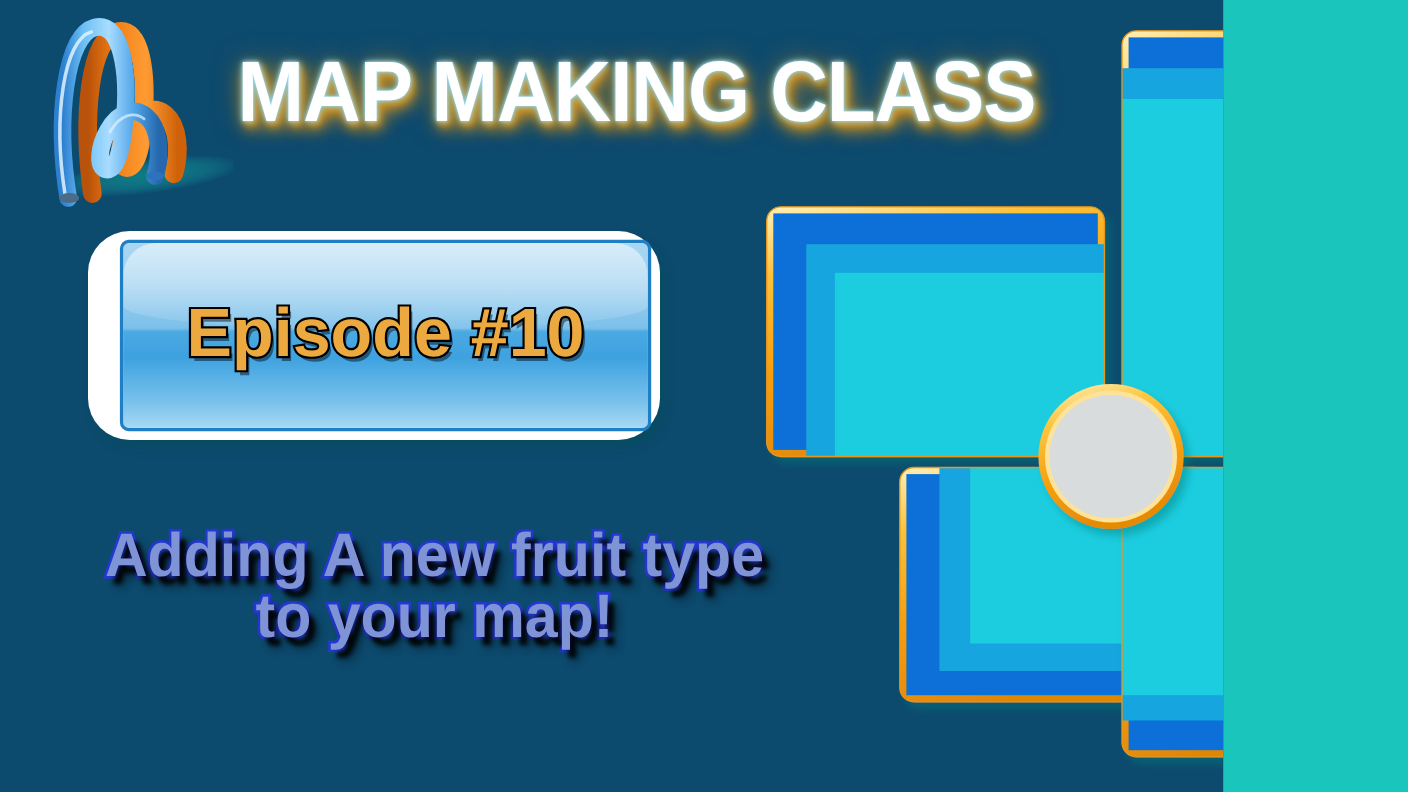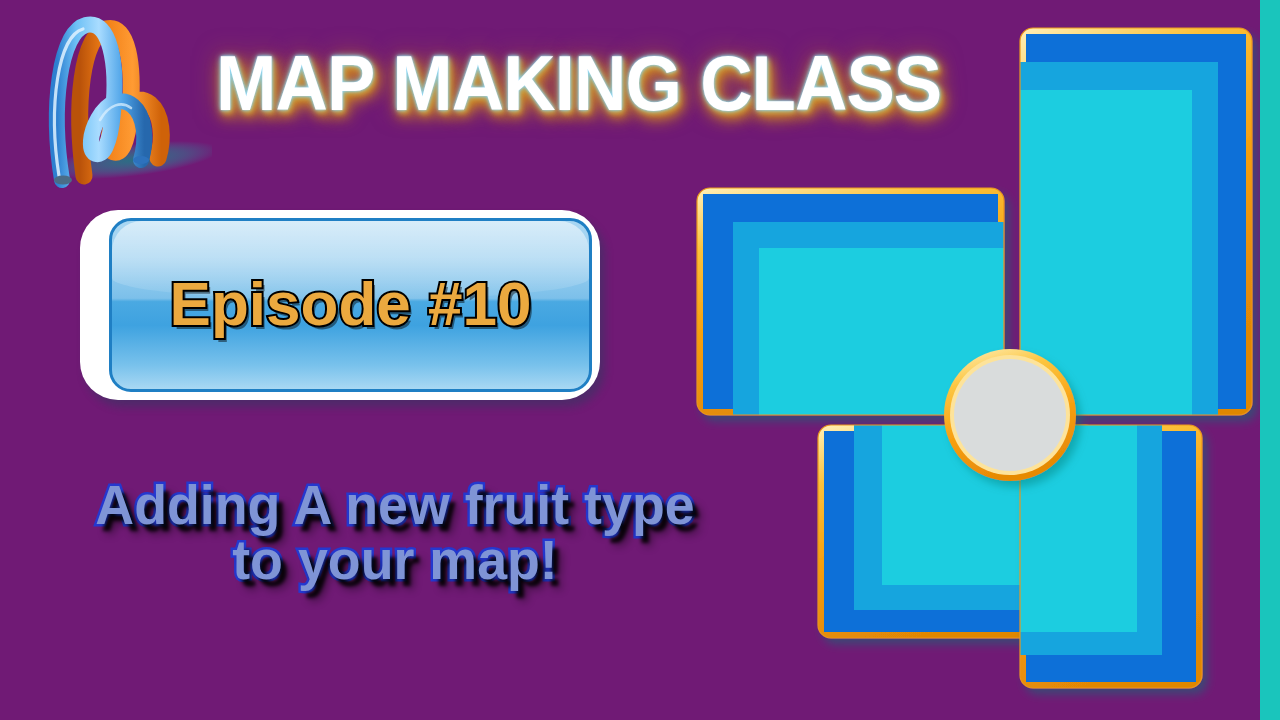--- a/index.html
+++ b/index.html
@@ -1,18 +1,18 @@
 <!DOCTYPE html>
 <html><head>
 <meta charset="utf-8">
 <style>
   html,body{margin:0;padding:0;background:#1ac5bc;}
   body{width:1280px;height:720px;overflow:hidden;font-family:"Liberation Sans",sans-serif;}
 
-  #stage{position:relative;width:1260px;height:720px;background:#701a75;overflow:hidden;}
+  #stage{position:relative;width:1112px;height:720px;background:#0c4a6e;overflow:hidden;}
 
   
   .logo-wrap{position:absolute;left:22px;top:8px;width:190px;height:185px;}
   .logo-wrap svg{display:block;}
 
   
   .title{
     position:absolute;left:216px;top:38px;
     font-family:"Liberation Sans",sans-serif;
     font-size:78px;font-weight:bold;
@@ -33,21 +33,21 @@
   
   .ep-btn{
     position:absolute;left:80px;top:210px;width:520px;height:190px;
     border-radius:38px;
     background:#ffffff;
     box-shadow:5px 7px 9px rgba(0,80,80,.30);
     padding:0;box-sizing:border-box;
   }
   .ep-btn-inner{
     position:absolute;left:8px;top:8px;right:8px;bottom:8px;
-    border-radius:22px;
+    border-radius:8px;
     border:3px solid #1f7fc4;
     box-sizing:border-box;
     background:linear-gradient(180deg,
       #a8d6f2 0%,
       #9ed1f0 22%,
       #7cc0ea 46%,
       #4aa9e2 48%,
       #3ea2e0 62%,
       #79c2ec 86%,
       #a9d8f3 100%);

